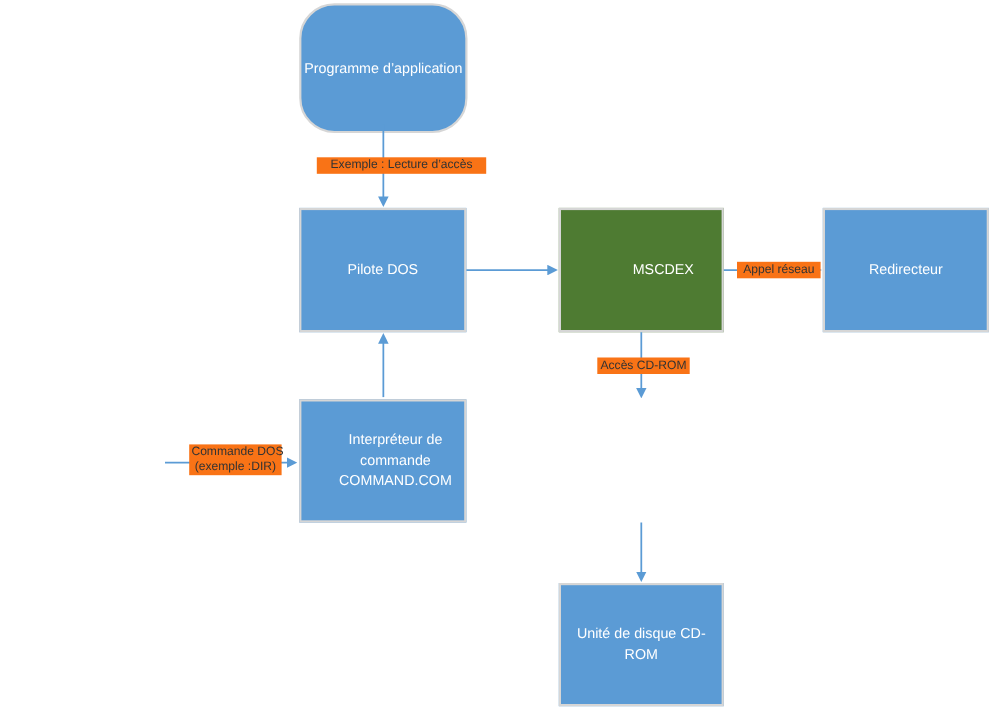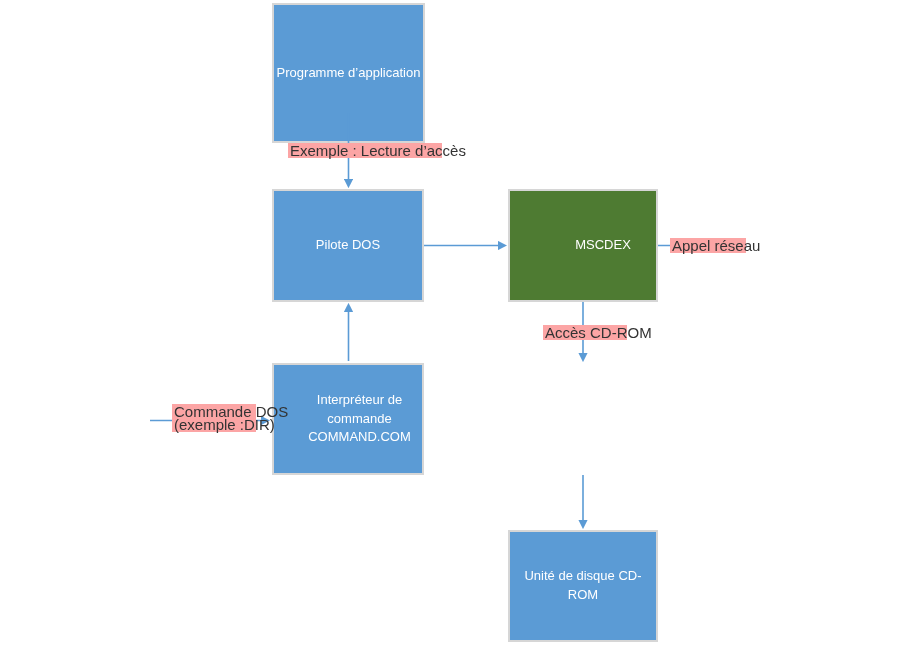--- a/index.html
+++ b/index.html
@@ -23,21 +23,21 @@
     text-align: center;
     font-size: 13px;
     line-height: 1.45;
     z-index: 1;
   }
   .node .lbl { display: inline-block; }
   .node.green { background: var(--box-green, #538135); padding-left: 40px; }
   .node.ellipse { border-radius: 50%; }
 
   
-  #n-programme    { left: 272px; top: 3px;   width: 153px; height: 140px; }
+  #n-programme    { left: 272px; top: 3px;   width: 153px; height: 118px; border-radius: 32px; }
   #n-noyau        { left: 272px; top: 189px; width: 152px; height: 113px; }
   #n-mscdex       { left: 508px; top: 189px; width: 150px; height: 113px; }
   #n-redirecteur  { left: 748px; top: 189px; width: 151px; height: 113px; }
   #n-interpreteur { left: 272px; top: 363px; width: 152px; height: 112px; }
   #n-pilote       { left: 508px; top: 363px; width: 150px; height: 112px; }
   #n-unite        { left: 508px; top: 530px; width: 150px; height: 112px; }
   #n-clavier      { left: 4px;   top: 392px; width: 146px; height: 57px;  }
 
   #n-interpreteur .lbl { max-width: 114px; margin-left: 23px; }
   #n-pilote .lbl       { max-width: 138px; }
@@ -54,23 +54,23 @@
   svg.connectors line {
     stroke: var(--arrow, #5b9bd5);
     stroke-width: 1.6;
   }
   svg.connectors .mk { fill: var(--arrow, #5b9bd5); }
 
   
   .edge-label {
     position: absolute;
     z-index: 3;
-    background: #fca5a5;
+    background: #f97316;
     color: var(--label-text, #333333);
-    font-size: 15px;
+    font-size: 11px;
     line-height: 13px;
     text-align: center;
     white-space: nowrap;
     padding: 1px 2px;
   }
   #l-exemple  { left: 288px; top: 143px; width: 150px; }
   #l-appel    { left: 670px; top: 238px; width: 72px;  }
   #l-acces    { left: 543px; top: 325px; width: 80px;  }
   #l-commande { left: 172px; top: 404px; width: 80px;  }
 </style>
@@ -84,20 +84,23 @@
   </div>
 
   <div class="node" id="n-noyau">
     <span class="lbl">Pilote DOS</span>
   </div>
 
   <div class="node green" id="n-mscdex">
     <span class="lbl">MSCDEX</span>
   </div>
 
+  <div class="node" id="n-redirecteur">
+    <span class="lbl">Redirecteur</span>
+  </div>
 
   <div class="node" id="n-interpreteur">
     <span class="lbl">Interpréteur de commande COMMAND.COM</span>
   </div>
 
 
   <div class="node" id="n-unite">
     <span class="lbl">Unité de disque CD-ROM</span>
   </div>
 

